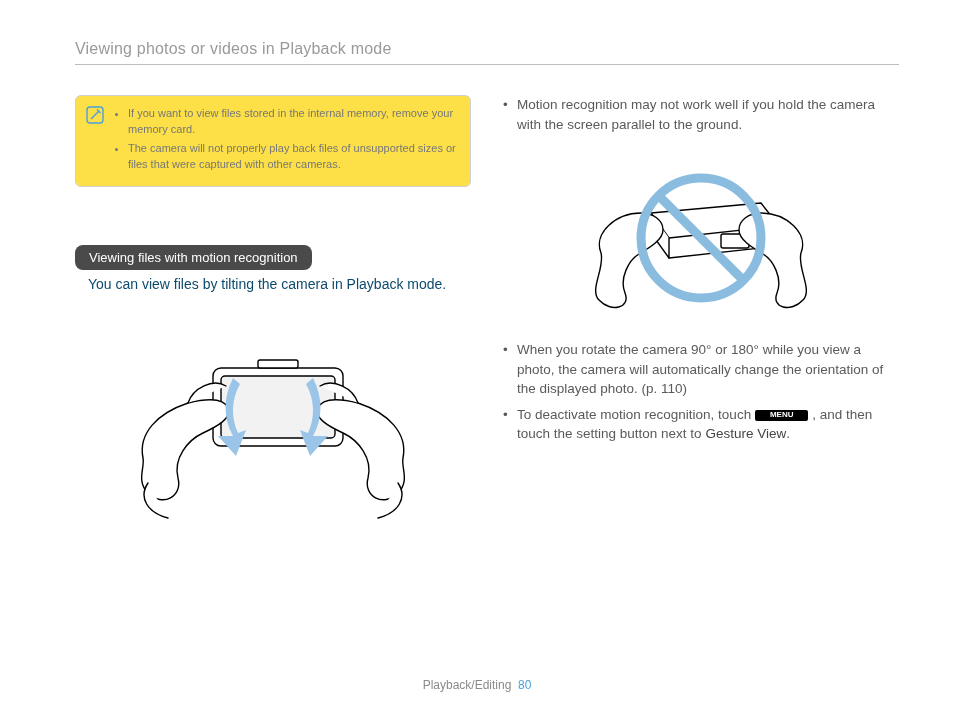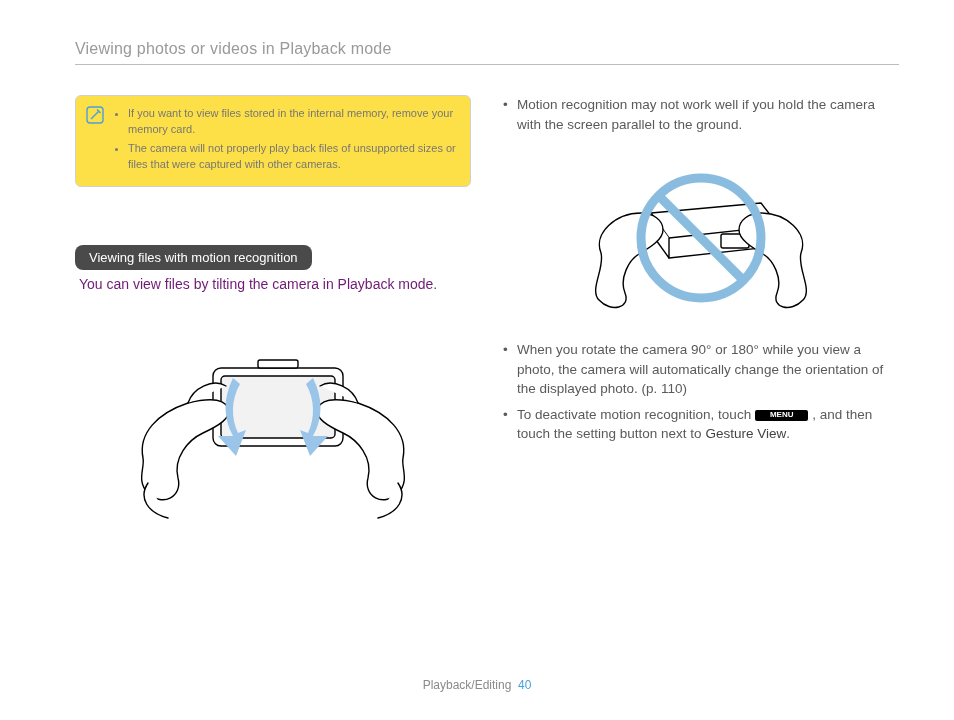--- a/index.html
+++ b/index.html
@@ -69,23 +69,23 @@
     display: inline-block;
     background: #4a4a4a;
     color: #fff;
     font-size: 13px;
     padding: 5px 14px;
     border-radius: 8px;
     margin-bottom: 6px;
   }
   .section-desc {
     font-size: 14px;
-    color: #701a75;
-    font-weight: 300;
-    margin: 0 0 26px 4px;
+    color: #0c4a6e;
+    font-weight: 300;
+    margin: 0 0 26px 13px;
   }
 
   .illus {
     display: flex;
     justify-content: center;
   }
   .illus svg {
     display: block;
   }
 
@@ -229,15 +229,15 @@
           <span>, and then touch the setting button next to </span>
           <strong>Gesture View</strong><span>.</span>
         </li>
       </ul>
 
     </div>
   </div>
 
   <div class="footer">
     <span>Playback/Editing</span>&nbsp;
-    <span class="pg">40</span>
+    <span class="pg">80</span>
   </div>
 </div>
 
 </body></html>

